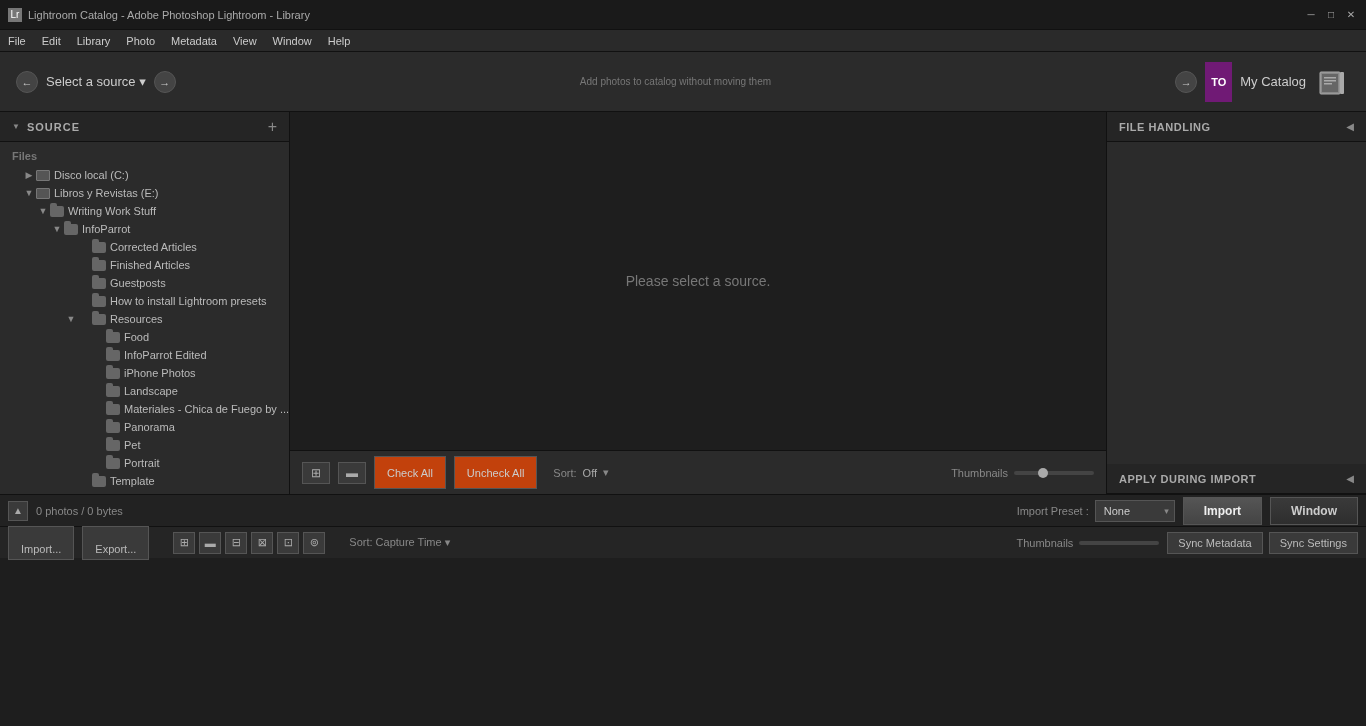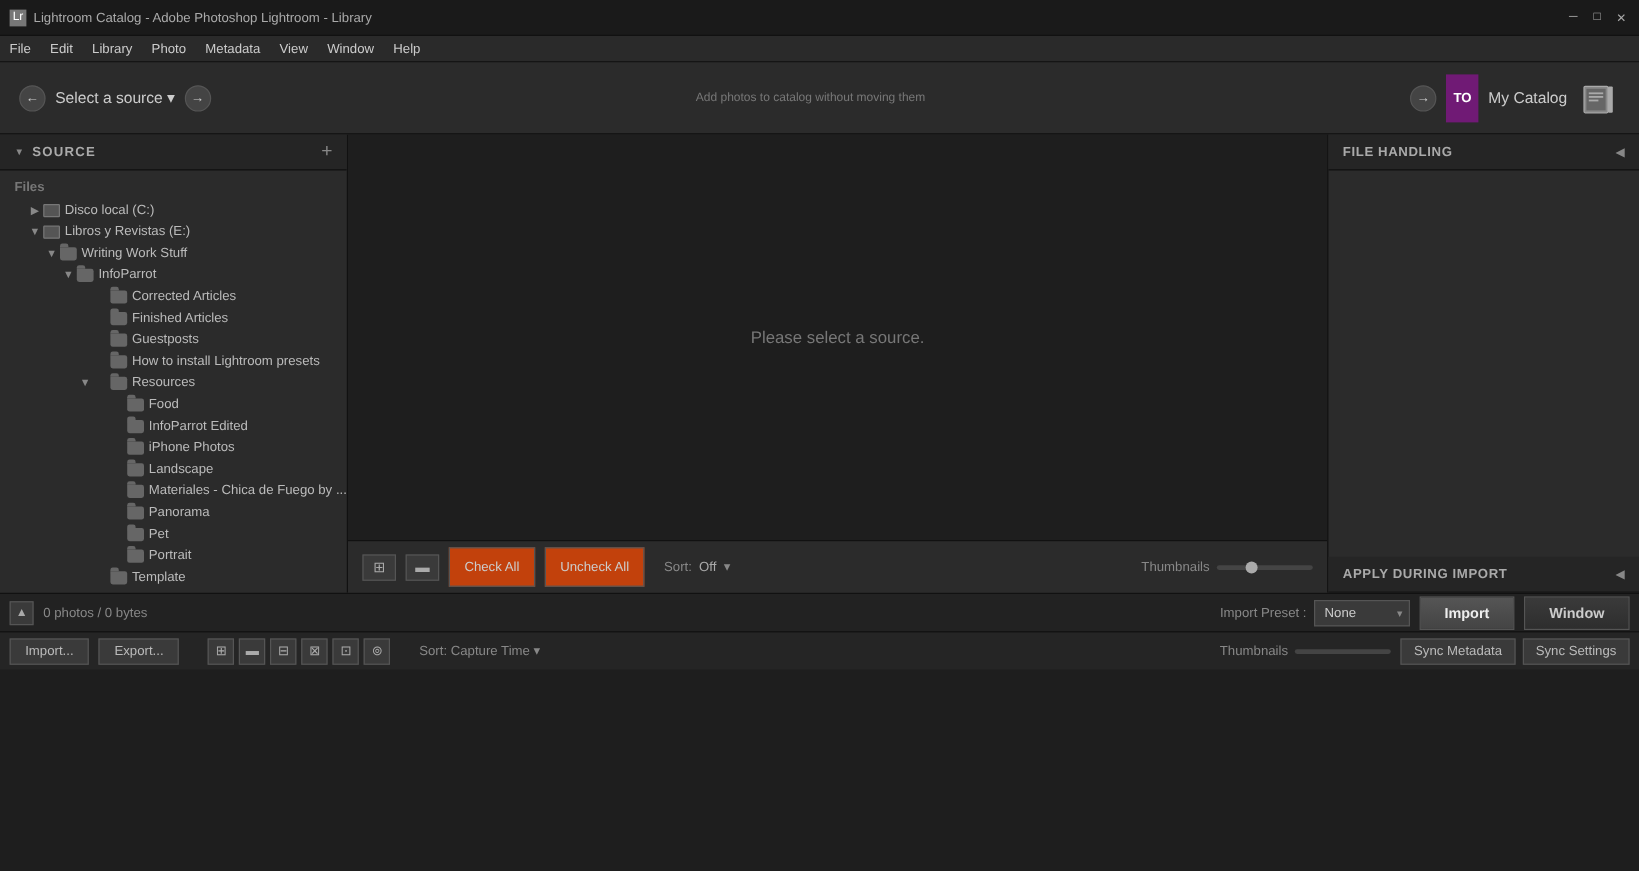--- a/index.html
+++ b/index.html
@@ -488,21 +488,21 @@
       align-items: center;
       padding: 0 8px;
       gap: 8px;
     }
     .bottom-btn {
       height: 22px;
       background: #3a3a3a;
       border: 1px solid #555;
       color: #bbb;
       font-size: 11px;
-      padding: 4px 12px;
+      padding: 16px 12px;
       cursor: pointer;
     }
     .bottom-icons {
       display: flex;
       gap: 4px;
       margin-left: 16px;
     }
     .bottom-icon-btn {
       width: 22px;
       height: 22px;

